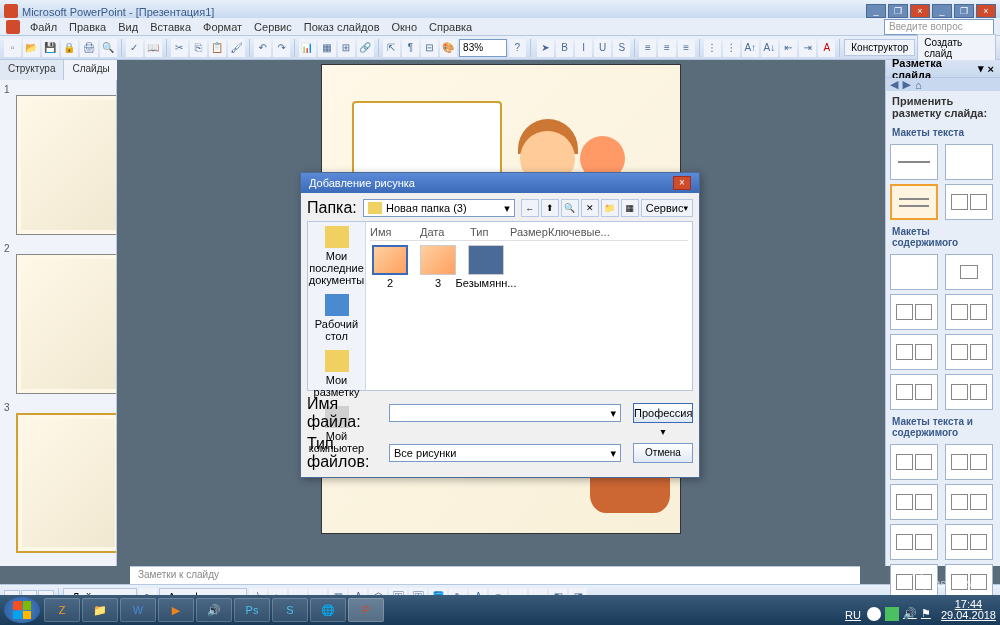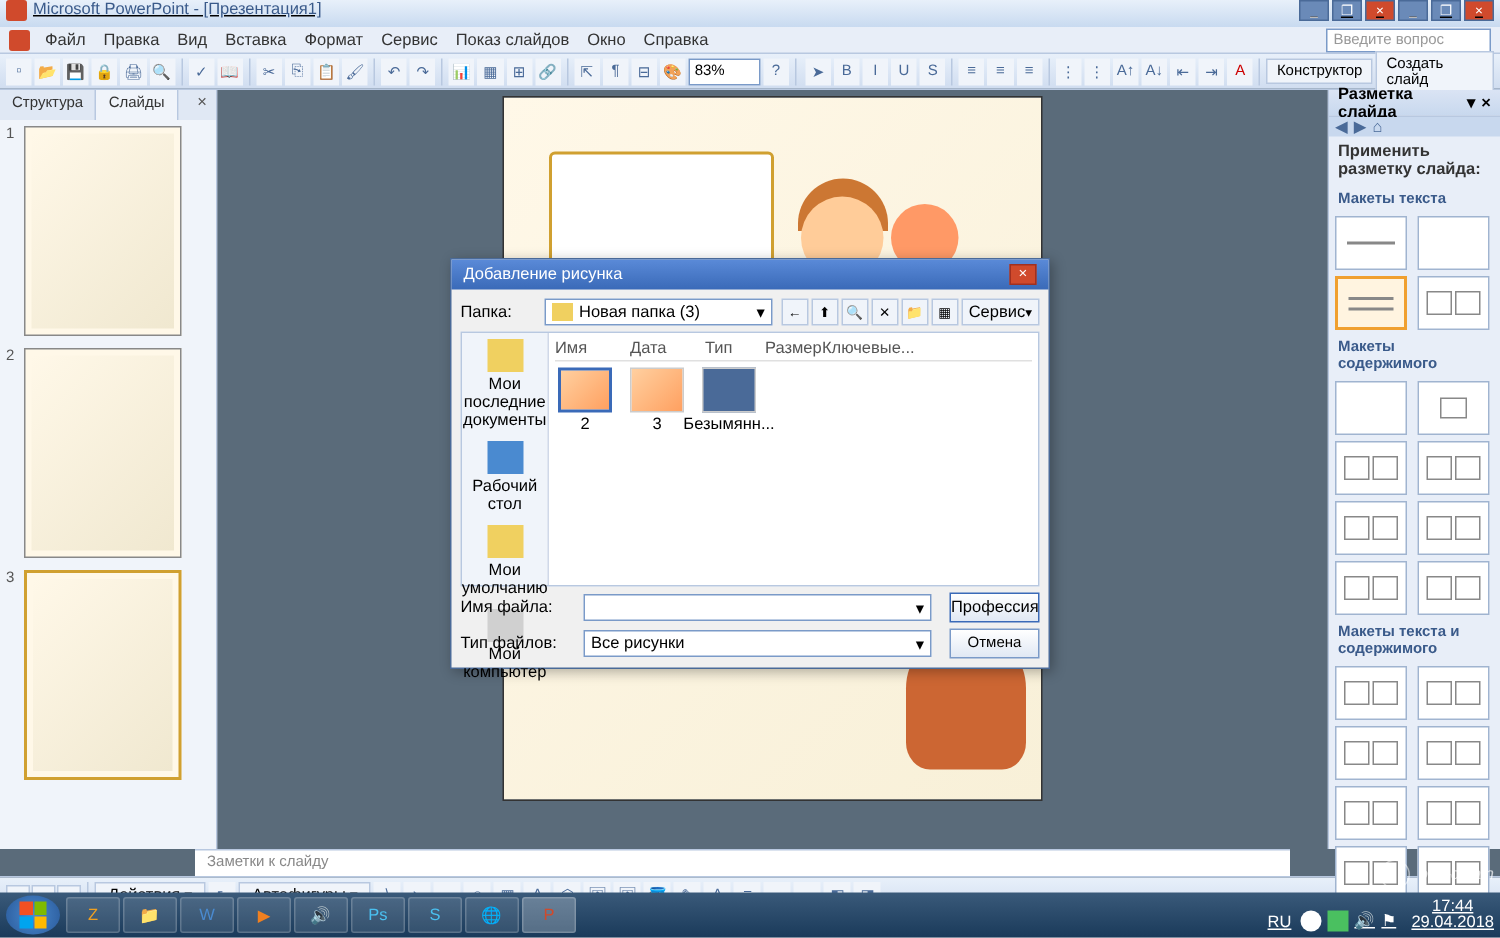--- a/index.html
+++ b/index.html
@@ -1,19 +1,19 @@
 <!DOCTYPE html>
 <html><head>
 <meta charset="utf-8">
 <style>
 * { margin: 0; padding: 0; box-sizing: border-box; font-family: Tahoma, Arial, sans-serif; font-size: 11px; }
 body { width: 1000px; height: 625px; overflow: hidden; background: #5a6b7a; position: relative; }
 
 
-.title-bar { height: 18px; background: linear-gradient(#e8f0fa,#c8daf0); display: flex; align-items: flex-start; padding: 0 4px; text-decoration: underline; }
+.title-bar { height: 18px; background: linear-gradient(#e8f0fa,#c8daf0); display: flex; align-items: flex-end; padding: 0 4px; }
 .title-bar .app-icon { width: 14px; height: 14px; background: #d04a2c; border-radius: 2px; margin-right: 4px; }
 .title-bar .title { color: #3a5a8a; font-size: 11px; }
 .title-bar .win-buttons { margin-left: auto; display: flex; gap: 2px; }
 .title-bar .win-buttons span { width: 20px; height: 14px; background: #6a8ab8; display: inline-block; border: 1px solid #4a6a98; color: #fff; text-align: center; line-height: 12px; font-size: 9px; }
 .title-bar .win-buttons .close { background: #d04a2c; }
 
 
 .menu-bar { height: 18px; background: #e8eef8; display: flex; align-items: center; padding: 0 6px; border-bottom: 1px solid #b8c8e0; }
 .menu-bar span { padding: 6px 6px; color: #333; cursor: default; }
 .menu-bar .question-box { margin-left: auto; width: 110px; height: 16px; background: #fff; border: 1px solid #7a9ac8; padding: 0 4px; color: #999; font-size: 10px; line-height: 14px; }
@@ -22,21 +22,21 @@
 .toolbar { height: 24px; background: linear-gradient(#e8f0fa,#d0ddf0); display: flex; align-items: center; padding: 0 4px; gap: 2px; border-bottom: 1px solid #b8c8e0; }
 .tb { width: 18px; height: 18px; background: #f0f4fa; border: 1px solid transparent; display: inline-flex; align-items: center; justify-content: center; font-size: 10px; color: #4a6a98; }
 .sep { width: 1px; height: 18px; background: #b8c8e0; margin: 0 2px; }
 .zoom-box { width: 50px; height: 18px; background: #fff; border: 1px solid #7a9ac8; font-size: 10px; padding: 0 3px; line-height: 16px; }
 .constructor-btn { padding: 2px 6px; background: #f0f4fa; border: 1px solid #b8c8e0; font-size: 10px; }
 
 
 .main { display: flex; height: 506px; }
 
 
-.left-panel { width: 145px; background: #f0f4fa; border-right: 1px solid #b8c8e0; display: flex; flex-direction: column; }
+.left-panel { width: 117px; background: #f0f4fa; border-right: 1px solid #b8c8e0; display: flex; flex-direction: column; }
 .tabs { display: flex; height: 20px; background: #e0e8f4; }
 .tabs .tab { padding: 3px 8px; font-size: 10px; color: #333; border-right: 1px solid #b8c8e0; }
 .tabs .tab.active { background: #f0f4fa; font-weight: normal; }
 .tabs .close-x { margin-left: auto; padding: 2px 6px; color: #555; cursor: pointer; }
 .thumbs { flex: 1; overflow-y: auto; padding: 4px; }
 .thumb-num { float: left; font-size: 10px; color: #555; margin-right: 3px; }
 .thumb { width: 105px; height: 140px; background: #fff8e8; border: 1px solid #888; margin-bottom: 8px; margin-left: 12px; position: relative; overflow: hidden; }
 .thumb.selected { border: 2px solid #d0a030; }
 .thumb-content { position: absolute; inset: 4px; background: linear-gradient(135deg, #fff8e8, #f0e8d0); }
 
@@ -67,21 +67,21 @@
 .layout-two { display:flex; gap:2px; width:80%; }
 .layout-two div { flex:1; height:16px; border:1px solid #888; }
 .rp-checkbox { padding: 4px; display: flex; align-items: center; gap: 4px; font-size: 9px; border-top: 1px solid #b8c8e0; }
 
 
 .dialog { position: absolute; top: 172px; left: 300px; width: 400px; background: #f0f0f0; border: 1px solid #4a6a98; box-shadow: 2px 2px 8px rgba(0,0,0,0.3); z-index: 100; }
 .dlg-title { height: 20px; background: linear-gradient(#5a8ad8,#3a6ab8); color: #fff; padding: 3px 8px; display: flex; align-items: center; font-size: 11px; }
 .dlg-title .dlg-close { margin-left: auto; width: 18px; height: 14px; background: #d04a2c; color: #fff; text-align: center; line-height: 12px; font-size: 10px; border: 1px solid #a03020; }
 .dlg-body { padding: 6px; }
 .dlg-row { display: flex; align-items: center; gap: 6px; margin-bottom: 4px; }
-.dlg-label { width: 50px; font-size: 11px; }
+.dlg-label { width: 50px; font-size: 16px; }
 .dlg-combo { flex: 1; height: 18px; background: #fff; border: 1px solid #7a9ac8; padding: 1px 4px; font-size: 11px; display: flex; align-items: center; }
 .dlg-combo .folder-icon { width: 14px; height: 12px; background: #f0d060; margin-right: 4px; }
 .dlg-tb-row { display: flex; gap: 2px; }
 .dlg-tb { width: 18px; height: 18px; border: 1px solid #b8c8e0; background: #f0f4fa; display: flex; align-items: center; justify-content: center; font-size: 9px; }
 .dlg-main { display: flex; height: 170px; border: 1px solid #b8c8e0; background: #fff; }
 .dlg-sidebar { width: 58px; background: #f0f4fa; border-right: 1px solid #d0d8e8; display: flex; flex-direction: column; align-items: center; padding: 4px 0; gap: 8px; }
 .dlg-sb-item { display: flex; flex-direction: column; align-items: center; font-size: 8px; text-align: center; cursor: pointer; }
 .dlg-sb-icon { width: 24px; height: 22px; margin-bottom: 2px; }
 .dlg-files { flex: 1; padding: 4px; }
 .dlg-file-header { display: flex; font-size: 10px; color: #555; border-bottom: 1px solid #e0e0e0; padding-bottom: 2px; }
@@ -114,21 +114,21 @@
 .taskbar { position: absolute; bottom: 0; left: 0; right: 0; height: 30px; background: linear-gradient(#3a5a7a,#1a3a5a); display: flex; align-items: center; padding: 0 4px; }
 .start-btn { width: 36px; height: 26px; background: radial-gradient(circle,#4a8ad0,#2a5a9a); border-radius: 50%; display: flex; align-items: center; justify-content: center; }
 .start-logo { width: 18px; height: 18px; display: grid; grid-template-columns: 1fr 1fr; gap: 1px; }
 .start-logo span:nth-child(1){background:#f25022;} .start-logo span:nth-child(2){background:#7fba00;}
 .start-logo span:nth-child(3){background:#00a4ef;} .start-logo span:nth-child(4){background:#ffb900;}
 .task-icons { display: flex; gap: 2px; margin-left: 4px; }
 .task-icon { width: 36px; height: 24px; background: rgba(255,255,255,0.1); border: 1px solid rgba(255,255,255,0.2); border-radius: 2px; display: flex; align-items: center; justify-content: center; }
 .tray { margin-left: auto; display: flex; align-items: flex-end; gap: 6px; color: #fff; font-size: 9px; text-decoration: underline; }
 .tray-icons { display:flex; gap:4px; }
 .tray-icon { width:14px; height:14px; }
-.watermark { position: absolute; right: 4px; bottom: 32px; color: rgba(255,255,255,0.7); font-size: 16px; font-style: italic; display:flex; align-items:center; gap:6px;}
+.watermark { position: absolute; right: 16px; bottom: 32px; color: rgba(255,255,255,0.7); font-size: 16px; font-style: italic; display:flex; align-items:center; gap:6px;}
 .watermark .flower { width: 20px; height:20px; border:1px solid rgba(255,255,255,0.5); border-radius:50%; }
 </style>
 </head>
 <body>
 
 <div class="title-bar">
   <div class="app-icon"></div>
   <div class="title">Microsoft PowerPoint - [Презентация1]</div>
   <div class="win-buttons">
     <span>_</span>
@@ -452,21 +452,21 @@
         <div class="dlg-sb-item">
             <div class="dlg-sb-icon" style="background:#f0d060"></div>
             <span>Мои последние документы</span>
           </div>
         <div class="dlg-sb-item">
             <div class="dlg-sb-icon" style="background:#4a8ad0"></div>
             <span>Рабочий стол</span>
           </div>
         <div class="dlg-sb-item">
             <div class="dlg-sb-icon" style="background:#f0d060"></div>
-            <span>Мои умолчанию</span>
+            <span>Мои разметку</span>
           </div>
         <div class="dlg-sb-item">
             <div class="dlg-sb-icon" style="background:#d0d0d0"></div>
             <span>Мой компьютер</span>
           </div>
       </div>
       <div class="dlg-files">
         <div class="dlg-file-header">
           <span>Имя</span>
           <span>Дата</span>

